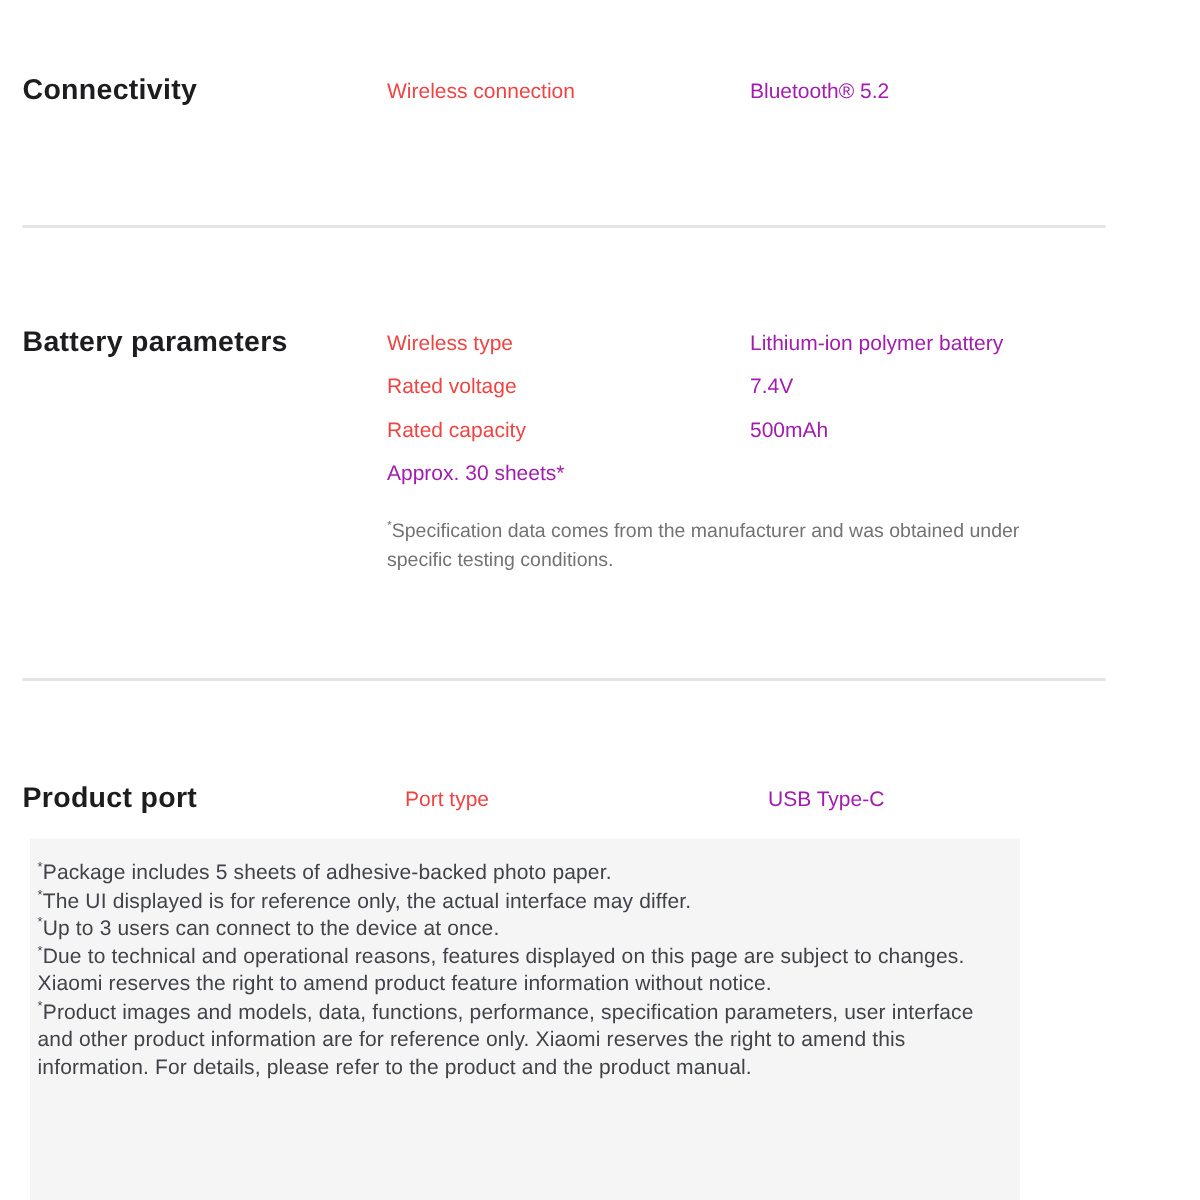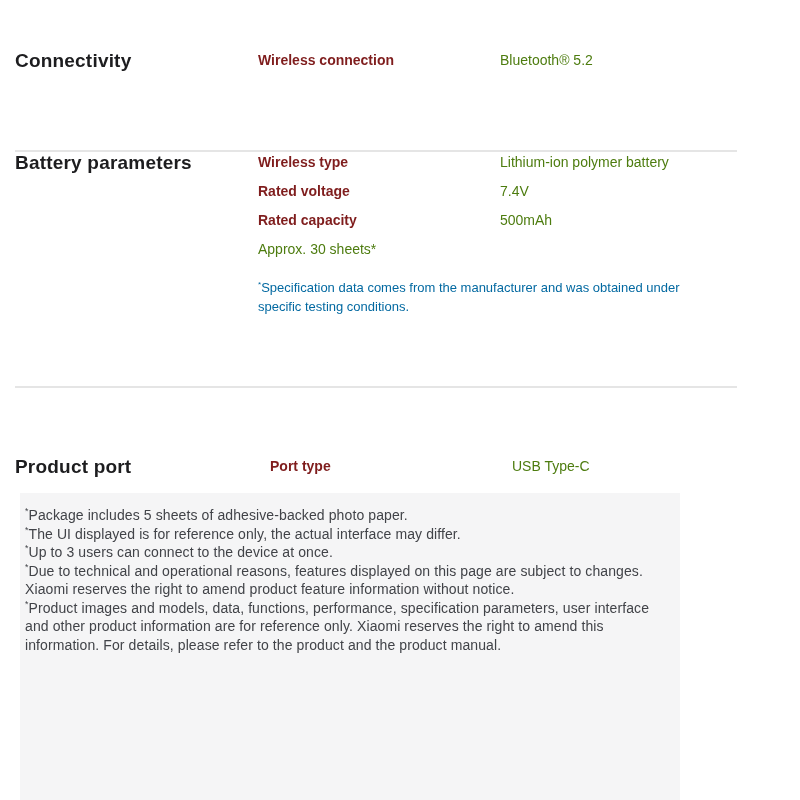--- a/index.html
+++ b/index.html
@@ -13,32 +13,32 @@
 
   .spec-section { display: flex; align-items: flex-start; padding-left: 15px; }
   .sec-title {
     width: 243px;
     font-size: 19px; font-weight: 700;
     color: #1d1d1f; line-height: 22px;
     letter-spacing: 0.2px;
   }
   .sec-rows { flex: 1; min-width: 0; }
   .spec-row { display: flex; margin-bottom: 9px; }
-  .spec-label { width: 242px; font-size: 14px; color: #7f1d1d; line-height: 20px; font-weight: bold; }
-  .spec-value { flex: 1; font-size: 14px; color: #4d7c0f; line-height: 20px; }
+  .spec-label { width: 242px; font-size: 14px; color: #ef4444; line-height: 20px; }
+  .spec-value { flex: 1; font-size: 14px; color: #a21caf; line-height: 20px; }
 
   .sec-connectivity { padding-top: 50px; padding-bottom: 71px; }
-  .sec-battery     { padding-bottom: 70px; border-radius: 32px; }
+  .sec-battery     { padding-top: 66px; padding-bottom: 70px; border-radius: 32px; }
   .sec-port        { padding-top: 68px; padding-bottom: 8px; gap: 12px; }
 
   .spec-note {
     margin-top: 19px;
     max-width: 472px;
     font-size: 13px; line-height: 19px;
-    color: #0369a1;
+    color: #737373;
   }
   .spec-note sup, .footnote sup {
     font-size: 62%;
     vertical-align: super;
     line-height: 0;
   }
 
   .divider {
     height: 2px; width: 722px;
     margin-left: 15px;

